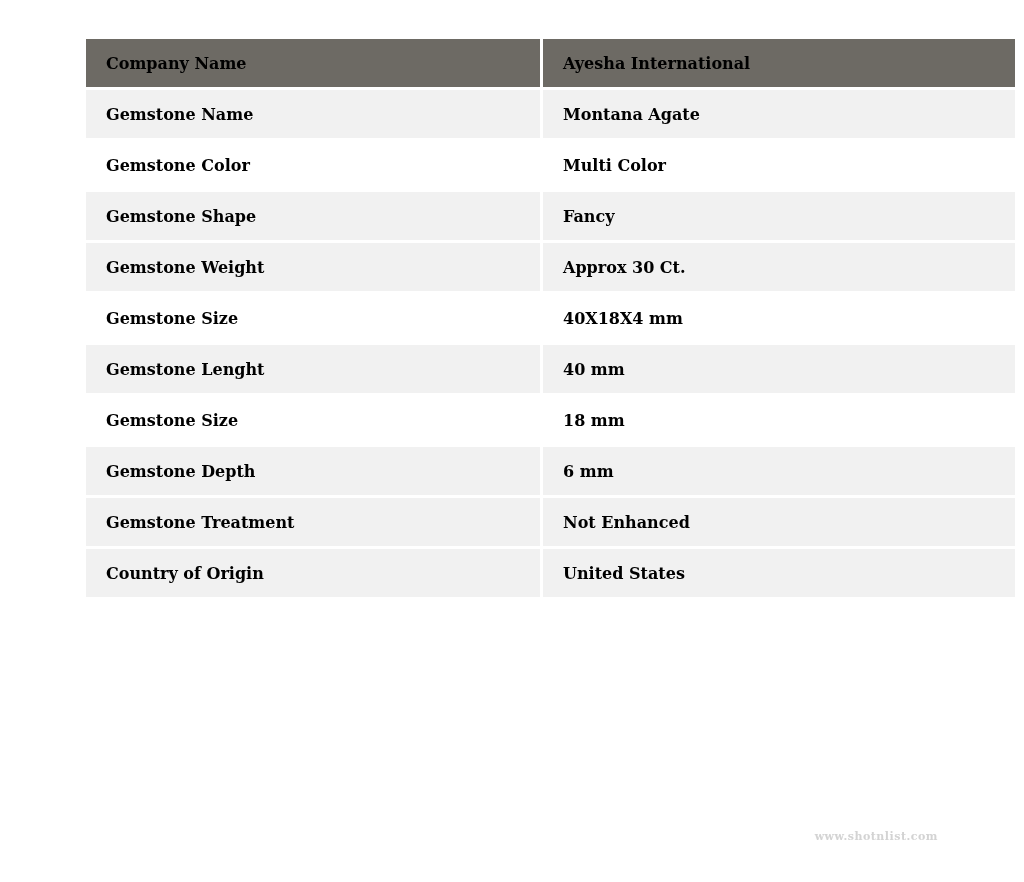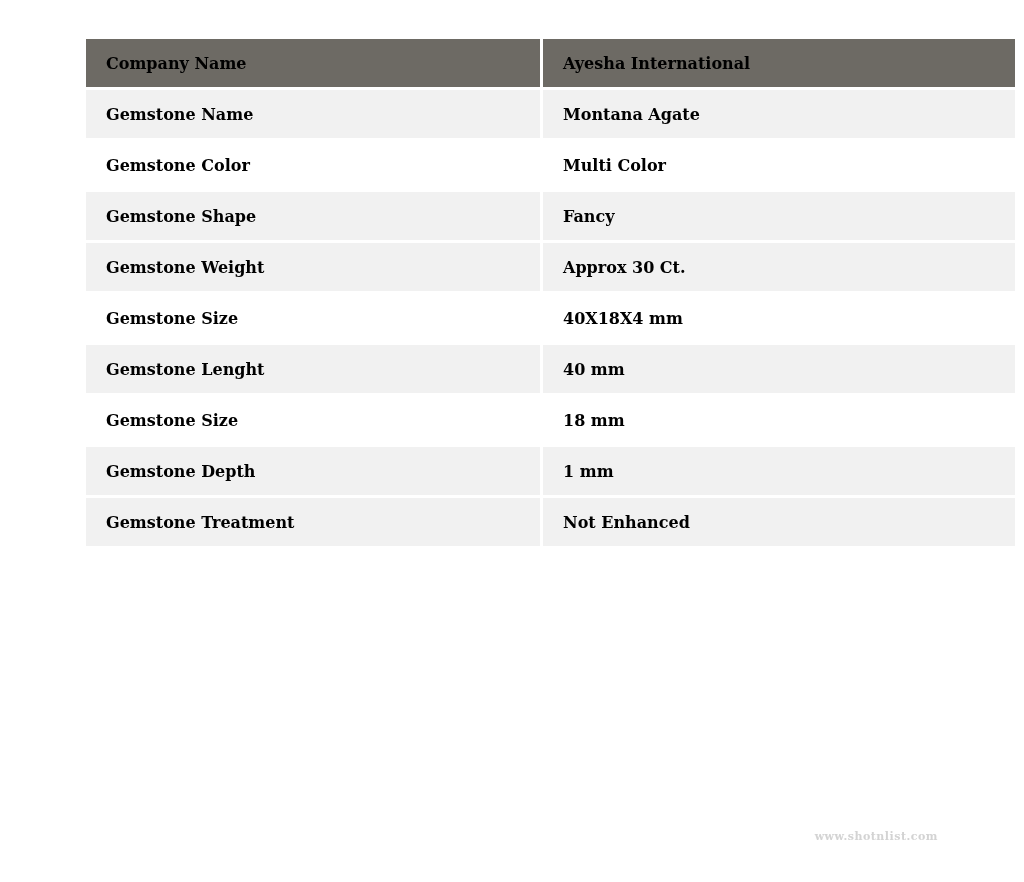--- a/index.html
+++ b/index.html
@@ -89,22 +89,26 @@
     <tr class="row-stripe">
       <td class="col-label">Gemstone Lenght</td>
       <td class="col-value">40 mm</td>
     </tr>
     <tr class="row-plain">
       <td class="col-label">Gemstone Size</td>
       <td class="col-value">18 mm</td>
     </tr>
     <tr class="row-stripe">
       <td class="col-label">Gemstone Depth</td>
-      <td class="col-value">1 mm</td>
+      <td class="col-value">6 mm</td>
     </tr>
     <tr class="row-stripe">
       <td class="col-label">Gemstone Treatment</td>
       <td class="col-value">Not Enhanced</td>
+    </tr>
+    <tr class="row-stripe">
+      <td class="col-label">Country of Origin</td>
+      <td class="col-value">United States</td>
     </tr>
   </tbody>
 </table>
 
 <div class="watermark">www.shotnlist.com</div>
 
 </body></html>

